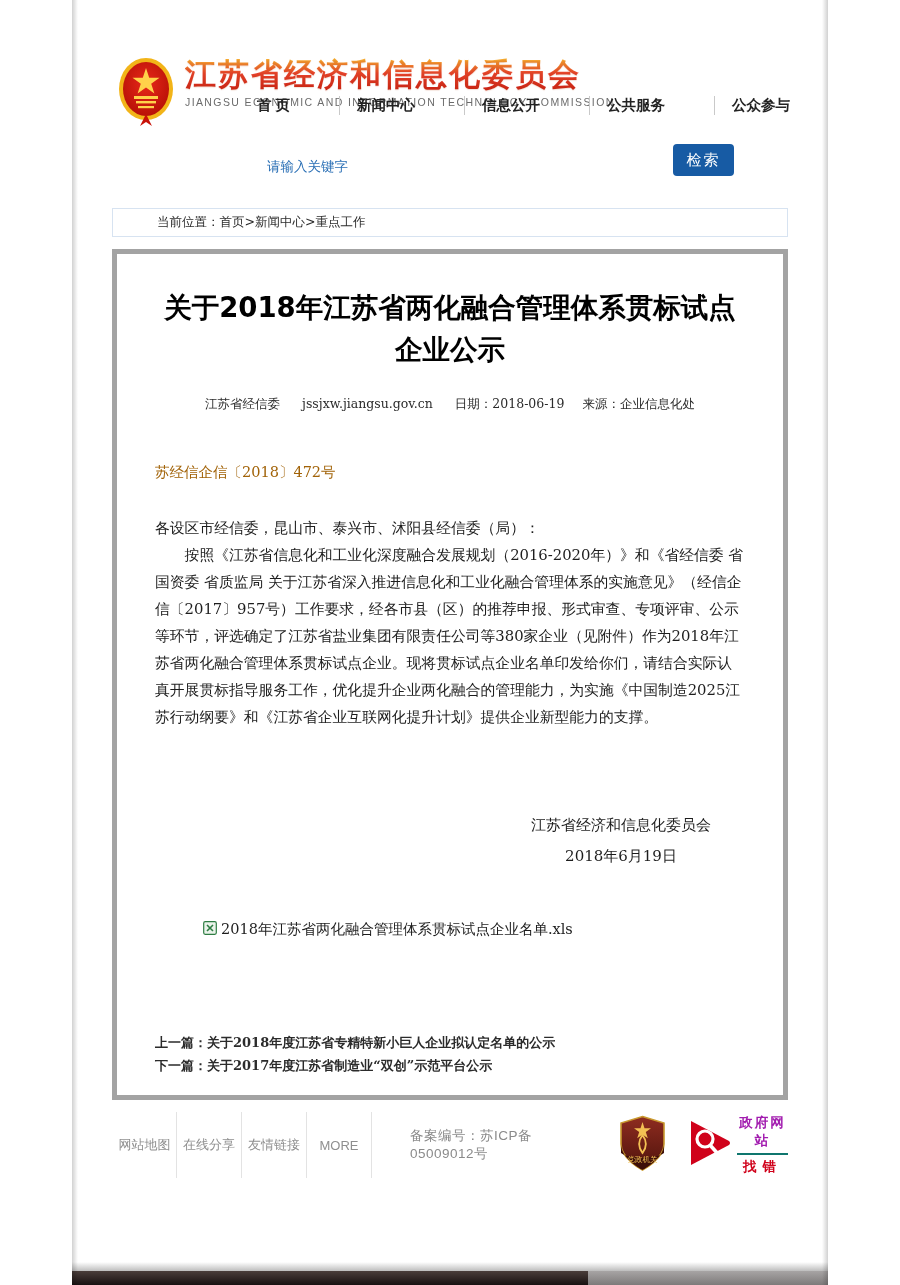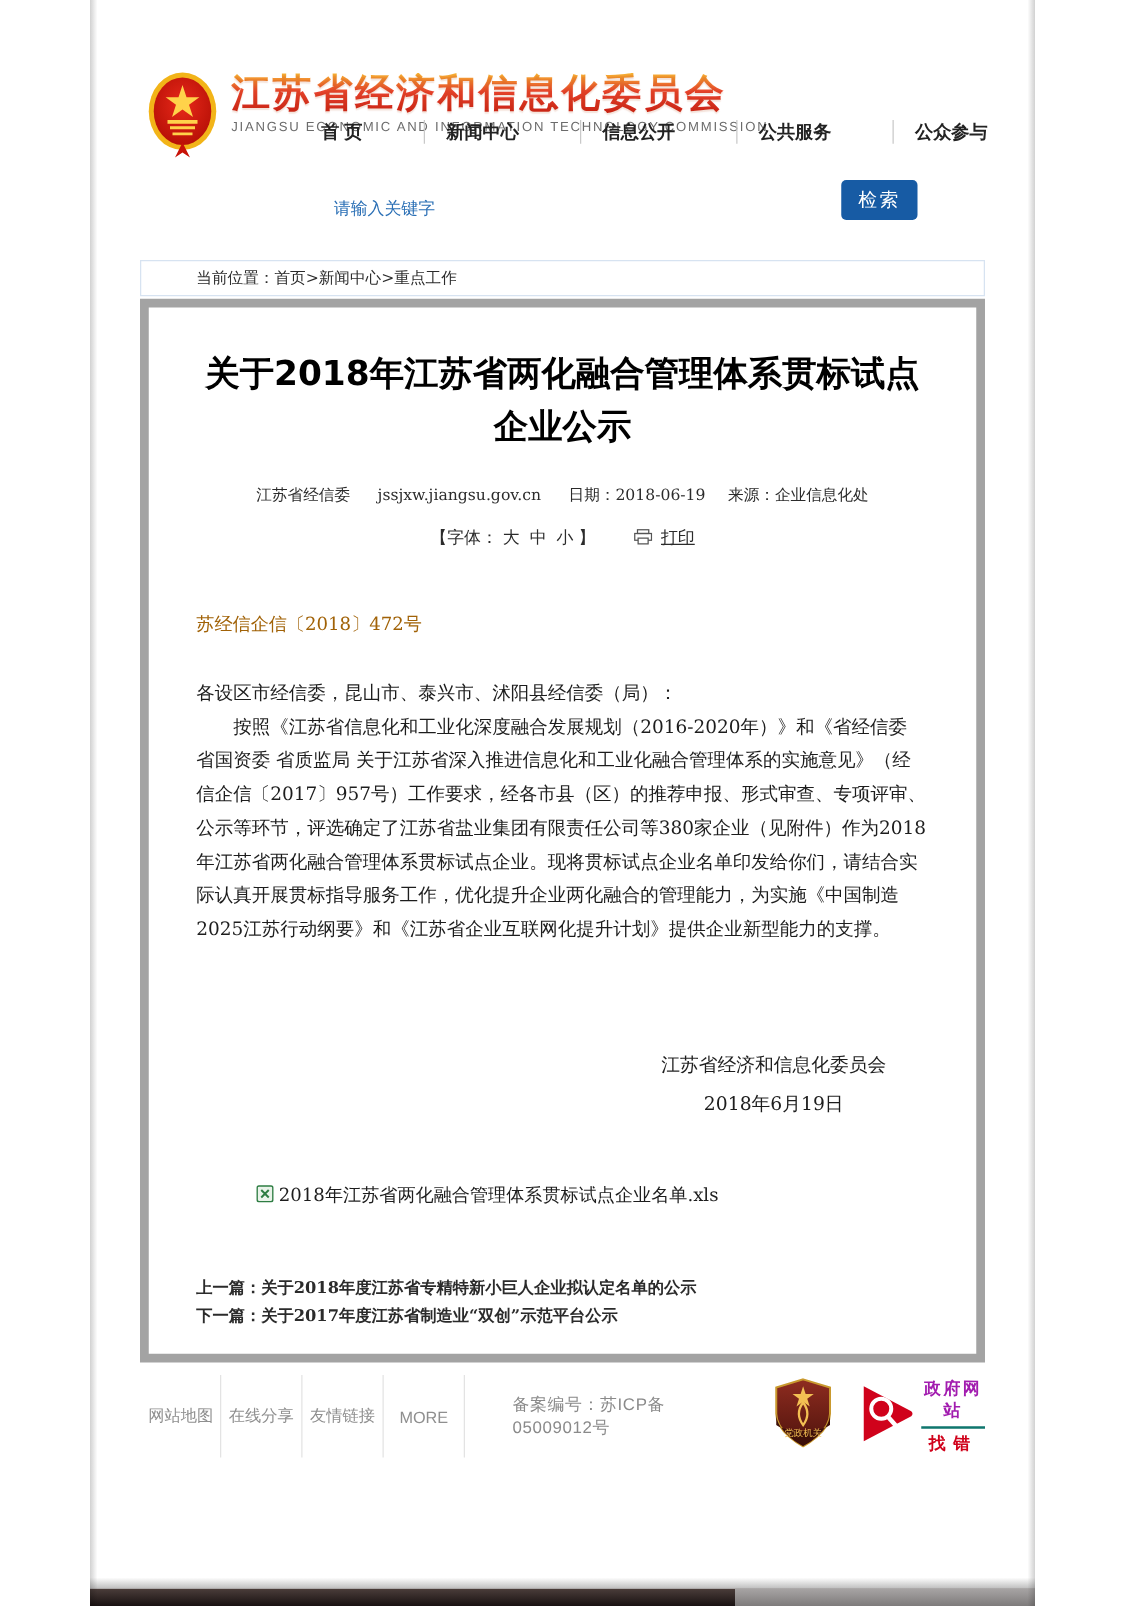--- a/index.html
+++ b/index.html
@@ -55,21 +55,21 @@
   .breadcrumb-bar {
     margin:14px 40px 2px 40px; border:1px solid #d7e3f1; background:#fff;
     height:29px; display:flex; align-items:center; padding-left:44px;
     font-family:"DejaVu Serif","Liberation Serif",serif;
     font-size:12.5px; color:#2b2b2b;
   }
   .breadcrumb-bar .crumb-path { cursor:pointer; }
 
   
   .article-box {
-    margin:0 40px; border:7px solid #a3a3a3; background:#fff;
+    margin:12px 40px; border:5px solid #a3a3a3; background:#fff;
     padding:30px 38px 20px 38px; min-height:851px; position:relative;
   }
   .article-title {
     max-width:772px; margin:2px auto 0 auto; text-align:center;
     font-size:27.5px; font-weight:bold; color:#000; line-height:42px;
     font-family:"DejaVu Sans","Liberation Sans",sans-serif;
   }
   .article-meta {
     margin-top:26px; text-align:center; font-size:12.5px; color:#2b2b2b;
     font-family:"DejaVu Serif","Liberation Serif",serif;
@@ -198,32 +198,20 @@
 
   <div class="article-box">
     <div class="article-title">关于2018年江苏省两化融合管理体系贯标试点企业公示</div>
 
     <div class="article-meta">
       <span>江苏省经信委</span>
       <span>jssjxw.jiangsu.gov.cn</span>
       <span>日期：2018-06-19</span><span>来源：企业信息化处</span>
     </div>
 
-    <div class="font-row">
-      <span>【字体：</span><span class="font-size-opt">大</span><span class="font-size-opt">中</span><span class="font-size-opt">小</span><span>】</span>
-      <span class="print-link">
-        <span class="print-icon">
-          <svg width="15" height="13" viewBox="0 0 15 13">
-            <rect x="3" y="0.8" width="9" height="3" fill="none" stroke="#555" stroke-width="1"></rect>
-            <rect x="0.8" y="3.8" width="13.4" height="5.4" fill="none" stroke="#555" stroke-width="1"></rect>
-            <rect x="3.5" y="7.5" width="8" height="4.6" fill="#fff" stroke="#555" stroke-width="1"></rect>
-          </svg>
-        </span><span class="plabel">打印</span>
-      </span>
-    </div>
 
     <div class="doc-number">苏经信企信〔2018〕472号</div>
 
     <div class="body-text">
       <p>各设区市经信委，昆山市、泰兴市、沭阳县经信委（局）：</p>
       <p class="indent">按照《江苏省信息化和工业化深度融合发展规划（2016-2020年）》和《省经信委 省国资委 省质监局 关于江苏省深入推进信息化和工业化融合管理体系的实施意见》（经信企信〔2017〕957号）工作要求，经各市县（区）的推荐申报、形式审查、专项评审、公示等环节，评选确定了江苏省盐业集团有限责任公司等380家企业（见附件）作为2018年江苏省两化融合管理体系贯标试点企业。现将贯标试点企业名单印发给你们，请结合实际认真开展贯标指导服务工作，优化提升企业两化融合的管理能力，为实施《中国制造2025江苏行动纲要》和《江苏省企业互联网化提升计划》提供企业新型能力的支撑。</p>
     </div>
 
     <div class="signature">
       <div class="signature-inner">

